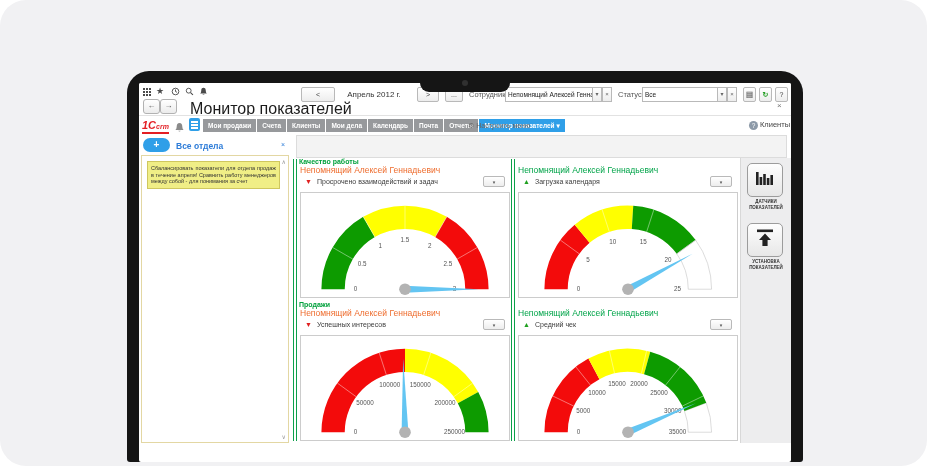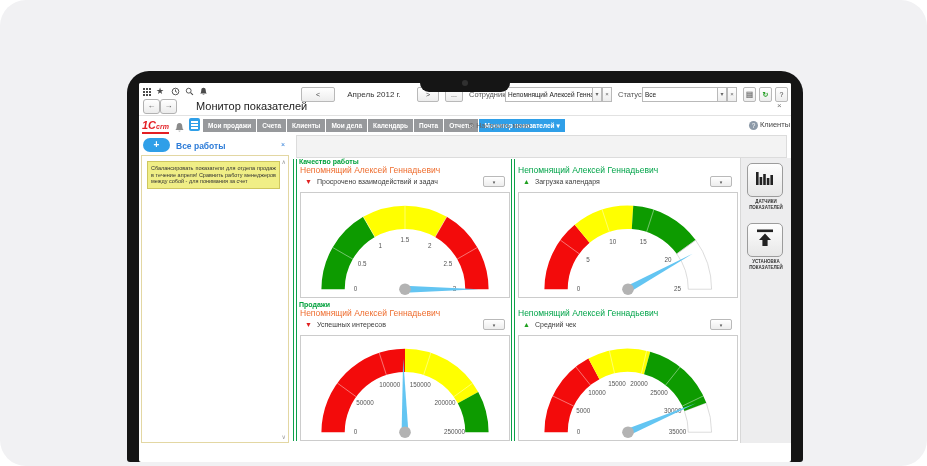--- a/index.html
+++ b/index.html
@@ -9,21 +9,21 @@
   #notch{position:absolute;left:293px;top:0;width:90px;height:21px;background:#151515;border-radius:0 0 9px 9px;z-index:30;}
   #camera{position:absolute;left:42px;top:9px;width:6px;height:6px;border-radius:50%;background:#303030;}
   #screen{position:absolute;left:12px;top:12px;width:652px;height:379px;background:#ffffff;overflow:hidden;border-radius:2px;}
   
   #topbar{position:absolute;left:0;top:0;width:652px;height:15px;background:#fff;}
   .tico{position:absolute;top:3px;width:10px;height:10px;color:#4a4a4a;font-size:9px;line-height:10px;text-align:center;}
   #griddots{position:absolute;left:4px;top:5px;width:2px;height:2px;background:#4a4a4a;
     box-shadow:3px 0 #4a4a4a,6px 0 #4a4a4a,0 3px #4a4a4a,3px 3px #4a4a4a,6px 3px #4a4a4a,0 6px #4a4a4a,3px 6px #4a4a4a,6px 6px #4a4a4a;}
   #titlebar{position:absolute;left:0;top:15px;width:652px;height:18px;background:#fff;}
   .navbtn{position:absolute;top:1px;width:15px;height:13px;background:linear-gradient(#fff,#ececec);border:1px solid #b2b2b2;border-radius:3px;font-size:8px;line-height:12px;text-align:center;color:#555;}
-  #pagetitle{position:absolute;left:57px;top:2px;font-size:11px;color:#1c1c1c;}
+  #pagetitle{position:absolute;left:51px;top:2px;font-size:16px;color:#1c1c1c;}
   #winclose{position:absolute;left:638px;top:3px;font-size:8px;color:#777;}
   #divider{position:absolute;left:0;top:32px;width:652px;height:1px;background:#e2e2e2;}
   
   #menubar{position:absolute;left:0;top:33px;width:652px;height:19px;background:#fff;}
   #logo{position:absolute;left:3px;top:2px;color:#e31e24;border-bottom:2px solid #e31e24;padding-bottom:0px;line-height:11px;}
   #logo b{font-size:11px;font-style:italic;}
   #logo i{font-size:7px;font-weight:bold;font-style:italic;}
   .bellico{position:absolute;top:3px;}
   #clipico{position:absolute;left:50px;top:2px;width:11px;height:13px;background:#2f9fe8;border-radius:2px;}
   #clipico:before{content:"";position:absolute;left:2px;top:3px;width:7px;height:1.5px;background:#fff;box-shadow:0 3px #fff,0 6px #fff;}
@@ -143,21 +143,21 @@
     <span class="flbl" style="left:479px;">Статус:</span>
     <span class="finput" style="left:503px;width:76px;">Все</span>
     <span class="fmini" style="left:578px;">▾</span>
     <span class="fmini" style="left:588px;">×</span>
     <span class="fbtn" style="left:604px;width:13px;" id="btnGrid">▦</span>
     <span class="fbtn" style="left:620px;width:13px;" id="btnRefresh">↻</span>
     <span class="fbtn" style="left:636px;width:13px;">?</span>
 
     <div id="noteshead">
       <span id="addnote">+</span>
-      <span id="notestitle">Все работы</span>
+      <span id="notestitle">Все отдела</span>
       <span id="notesclose">×</span>
     </div>
     <div id="notesbody">
       <div id="sticky">Сбалансировать показатели для отдела продаж в течение апреля! Сравнить работу менеджеров между собой - для понимания за счет</div>
       <span class="scrollarrow" style="top:2px;">∧</span>
       <span class="scrollarrow" style="bottom:2px;">∨</span>
     </div>
 
     <div class="groupline" style="left:154px;"></div>
     <div class="groupline" style="left:372px;"></div>

